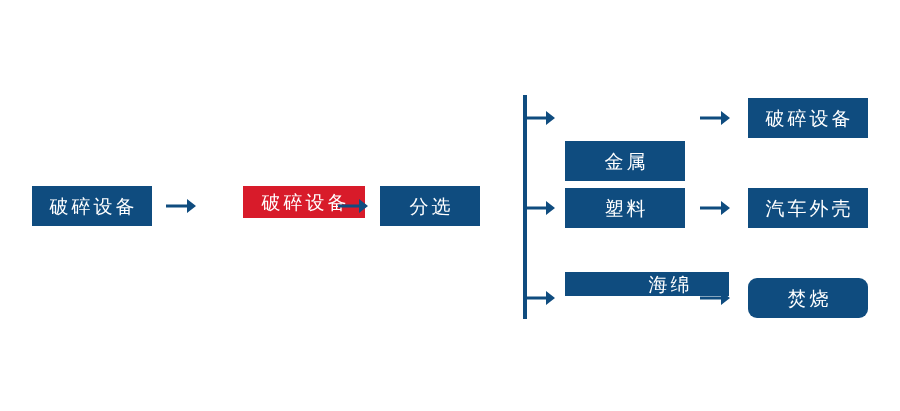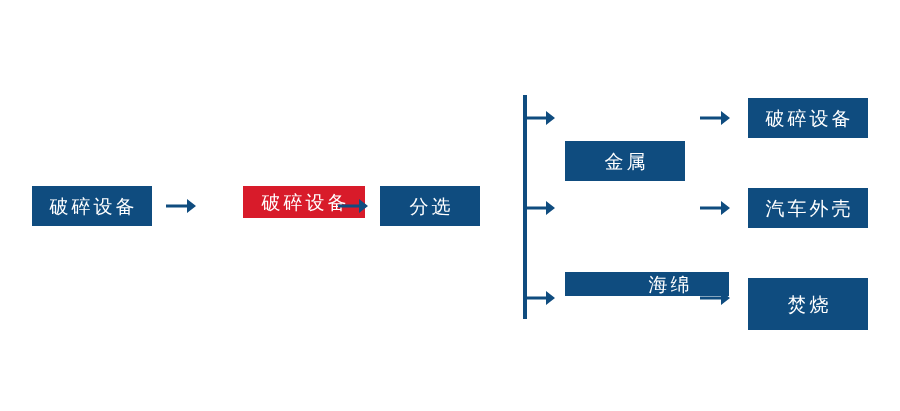--- a/index.html
+++ b/index.html
@@ -55,28 +55,29 @@
   <div class="trunk" style="left:523px; top:95px; width:4px; height:224px;"></div>
 
   <div class="node blue" style="left:32px; top:186px; width:120px; height:40px;">破碎设备</div>
 
   <div class="node red" style="left:203px; top:186px; width:122px; height:32px;margin-left:40px;">破碎设备</div>
 
   <div class="node blue" style="left:380px; top:186px; width:100px; height:40px;">分选</div>
 
   <div class="node blue" style="left:565px; top:98px; width:120px; height:40px;margin-top:43px;">金属</div>
 
+  <div class="node blue" style="left:565px; top:188px; width:120px; height:40px;">塑料</div>
 
   <div class="node blue" style="left:565px; top:272px; width:120px; height:24px;padding-left:44px;">海绵</div>
 
   <div class="node blue" style="left:748px; top:98px; width:120px; height:40px;">破碎设备</div>
 
   <div class="node blue" style="left:748px; top:188px; width:120px; height:40px;">汽车外壳</div>
 
-  <div class="node blue" style="left:748px; top:278px; width:120px; height:52px;">焚烧</div>
+  <div class="node blue" style="left:748px; top:278px; width:120px; height:40px;border-radius:9px;">焚烧</div>
 
   <span class="arrow" style="left:166px; top:194px; width:30px; height:24px;">
     <svg width="30" height="24" viewBox="0 0 30 24">
       <path d="M0 10.5 H21 V5 L30 12 L21 19 V13.5 H0 Z" fill="#0F4C7F"></path>
     </svg>
   </span>
 
   <span class="arrow" style="left:338px; top:194px; width:30px; height:24px;">
     <svg width="30" height="24" viewBox="0 0 30 24">
       <path d="M0 10.5 H21 V5 L30 12 L21 19 V13.5 H0 Z" fill="#0F4C7F"></path>

